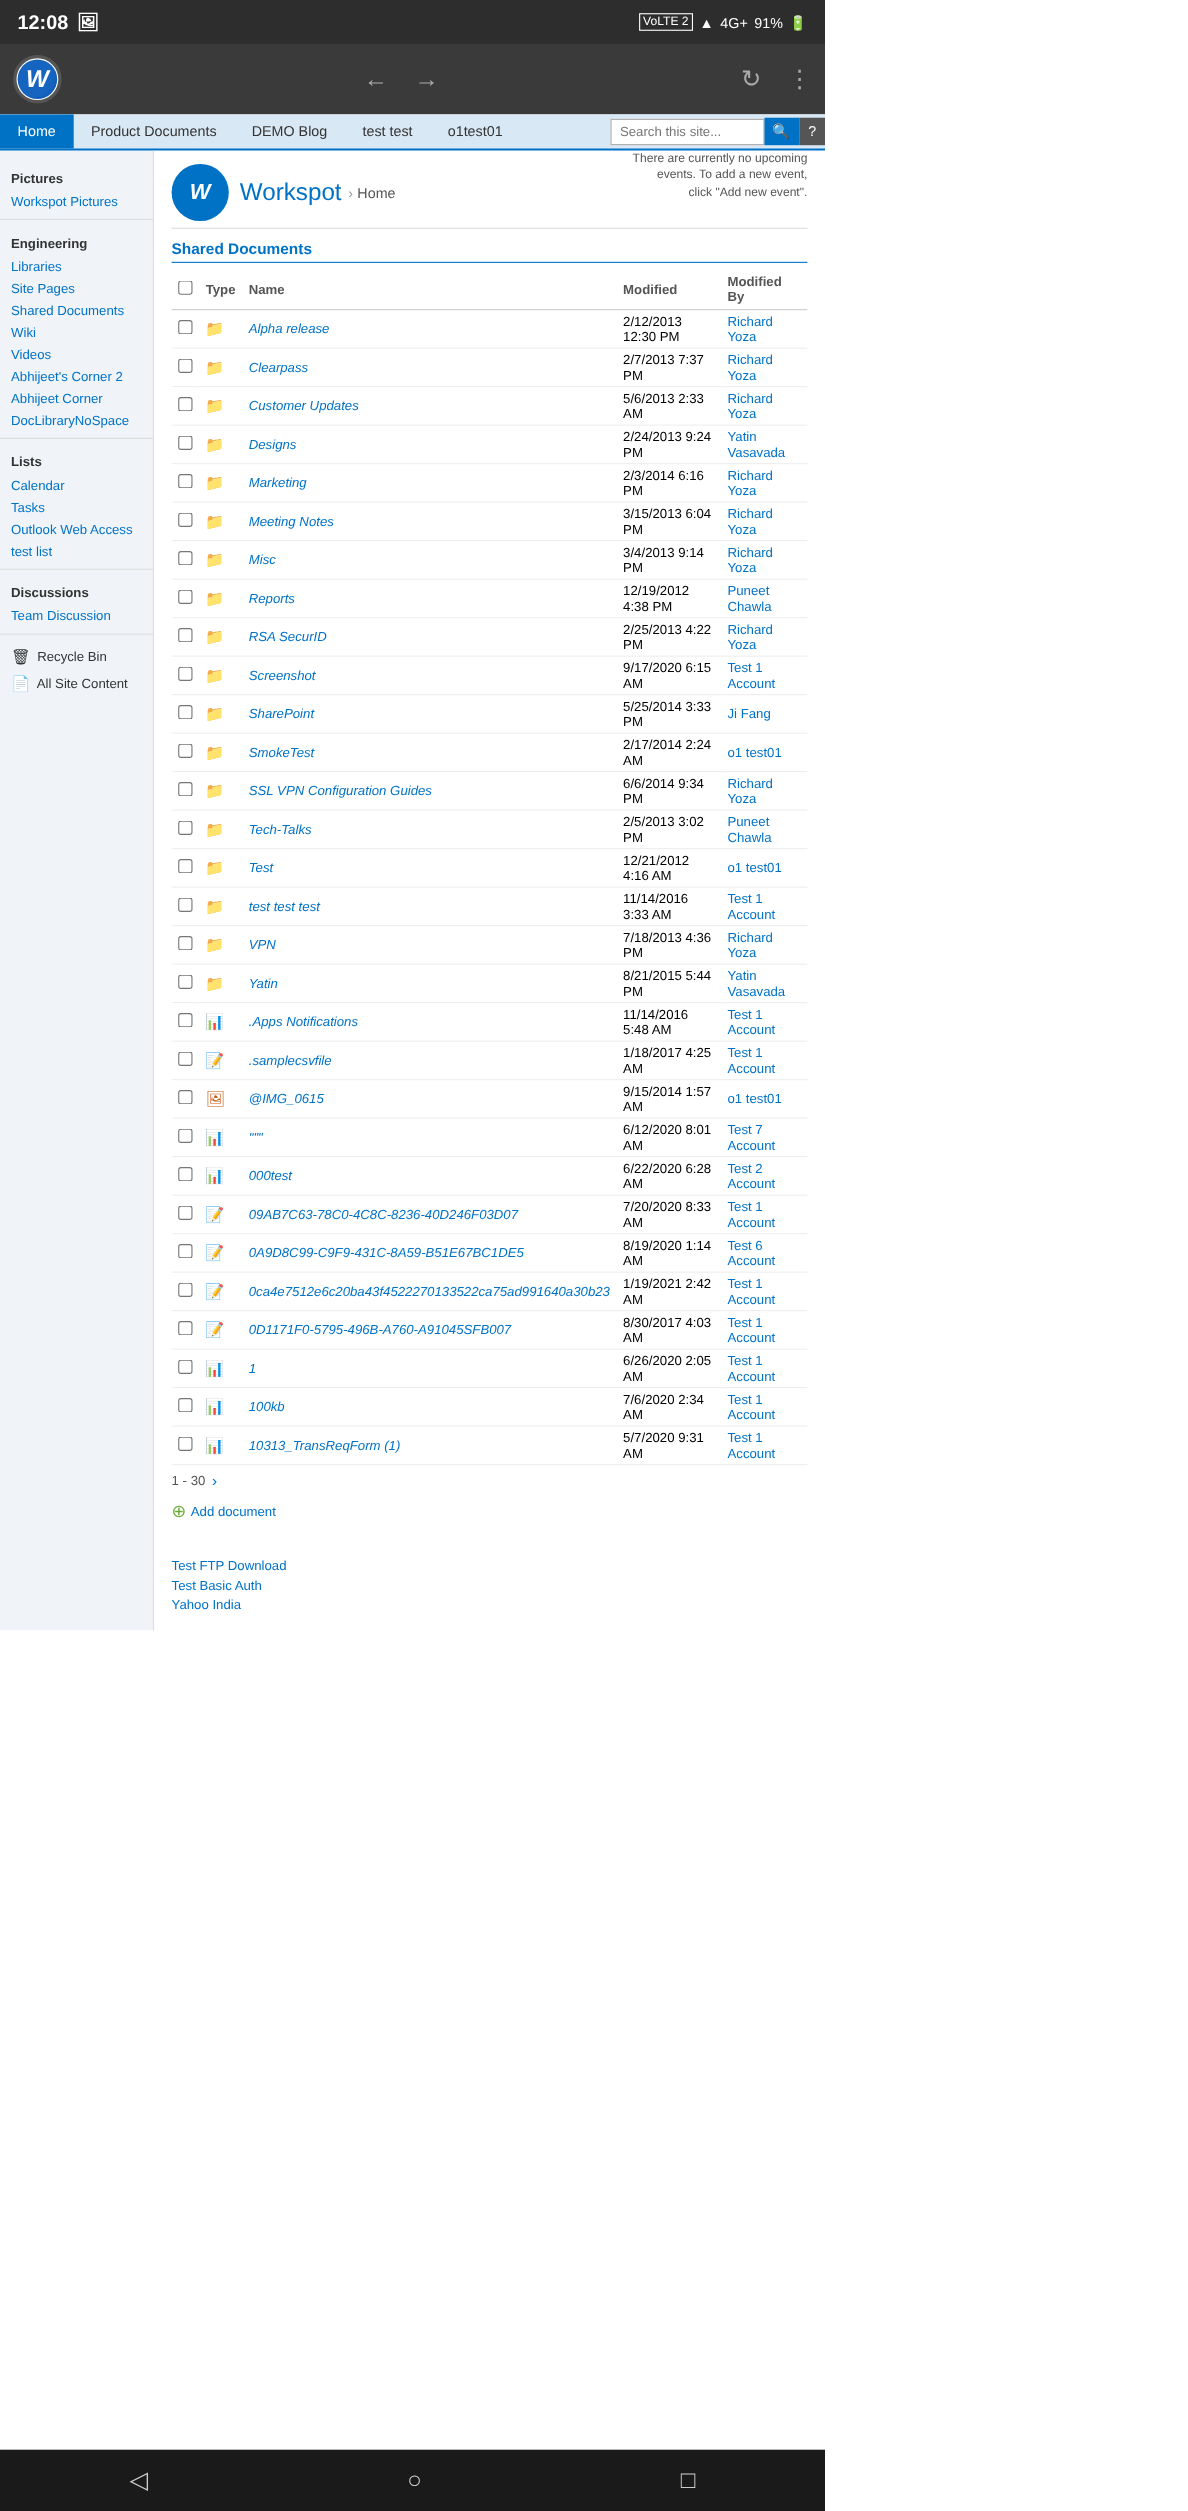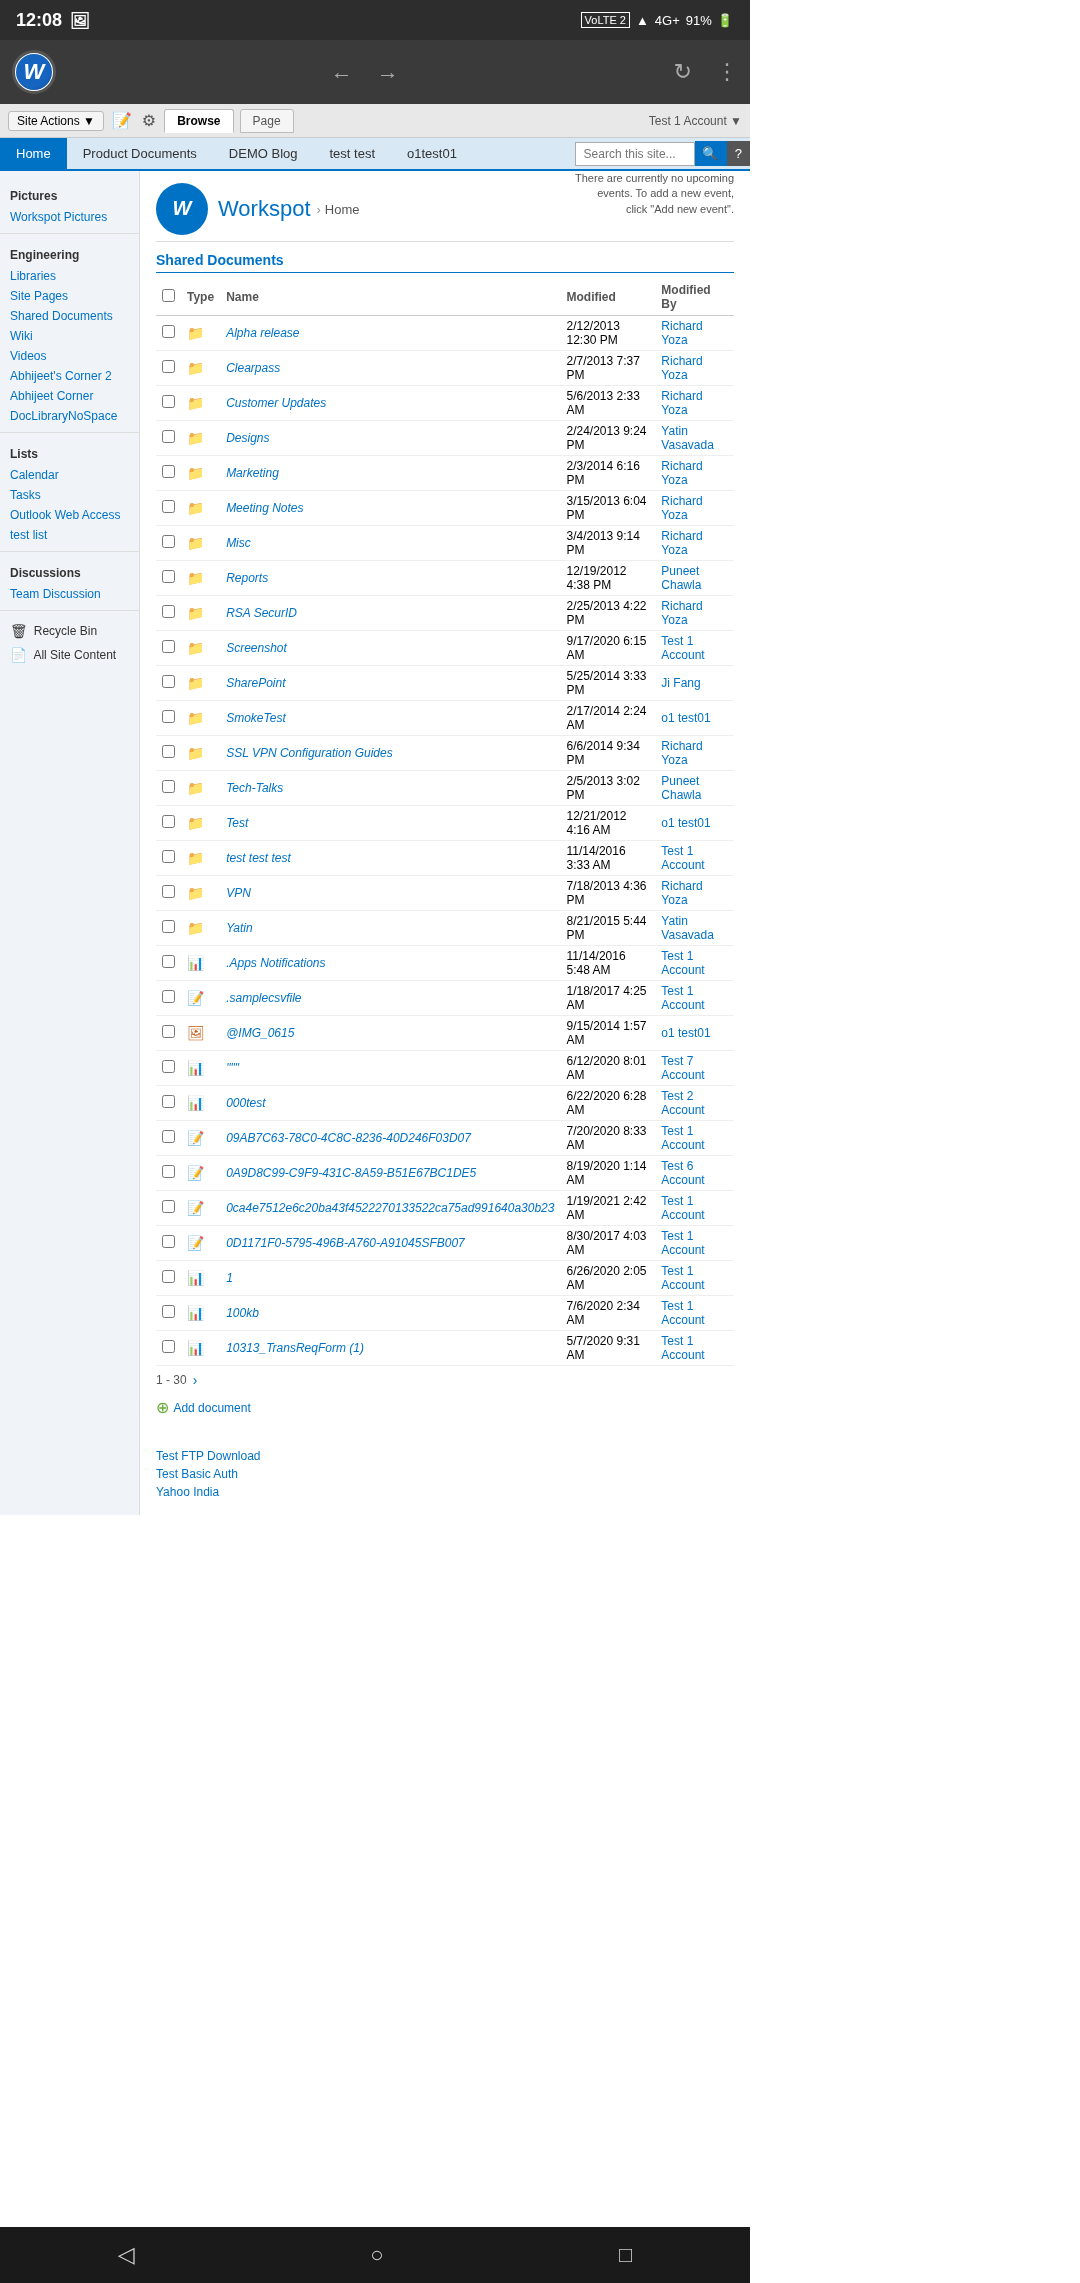--- a/index.html
+++ b/index.html
@@ -134,21 +134,21 @@
     }
     .nav-search {
       margin-left: auto;
       display: flex;
       align-items: center;
     }
     .nav-search input {
       border: 1px solid #aaa;
       padding: 4px 8px;
       font-size: 12px;
-      width: 120px;
+      width: 140px;
       color: #999;
     }
     .nav-search-btn {
       background: #0072c6;
       border: none;
       color: #fff;
       padding: 5px 8px;
       cursor: pointer;
       font-size: 13px;
     }
@@ -384,37 +384,20 @@
       </div>
     </div>
     <div class="browser-back-fwd">
       <span class="browser-nav-btn">←</span>
       <span class="browser-nav-btn">→</span>
     </div>
     <span class="browser-refresh">↻</span>
     <span class="browser-menu">⋮</span>
   </div>
 
-  <div class="top-toolbar">
-    <button class="site-actions-btn">
-      <span>Site Actions ▼</span>
-    </button>
-    <button class="toolbar-icon-btn">📝</button>
-    <button class="toolbar-icon-btn">⚙</button>
-    <div class="toolbar-tab active">
-      <span>Browse</span>
-    </div>
-    <div class="toolbar-tab">
-      <span>Page</span>
-    </div>
-    <div class="toolbar-spacer"></div>
-    <div class="test-account-btn">
-      <span>Test 1  Account ▼</span>
-    </div>
-  </div>
 
   <div class="nav-tabs-row">
     <div class="nav-tab active">Home</div>
     <div class="nav-tab">Product Documents</div>
     <div class="nav-tab">DEMO Blog</div>
     <div class="nav-tab">test test</div>
     <div class="nav-tab">o1test01</div>
     <div class="nav-search">
       <input type="text" placeholder="Search this site..." style="">
       <button class="nav-search-btn">🔍</button>

